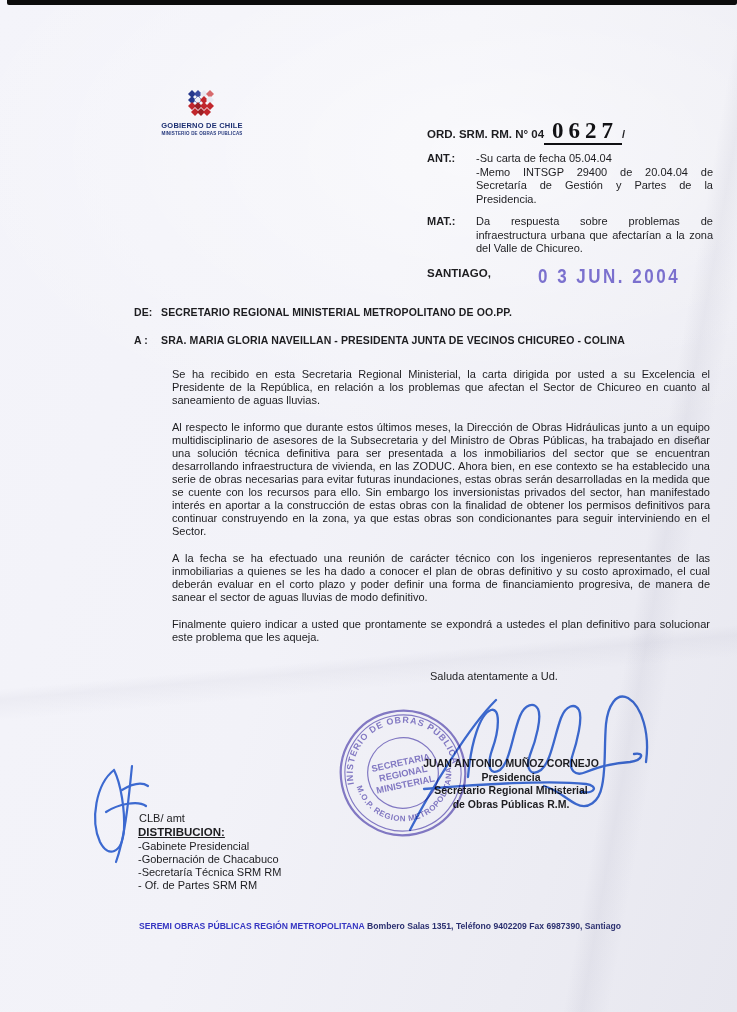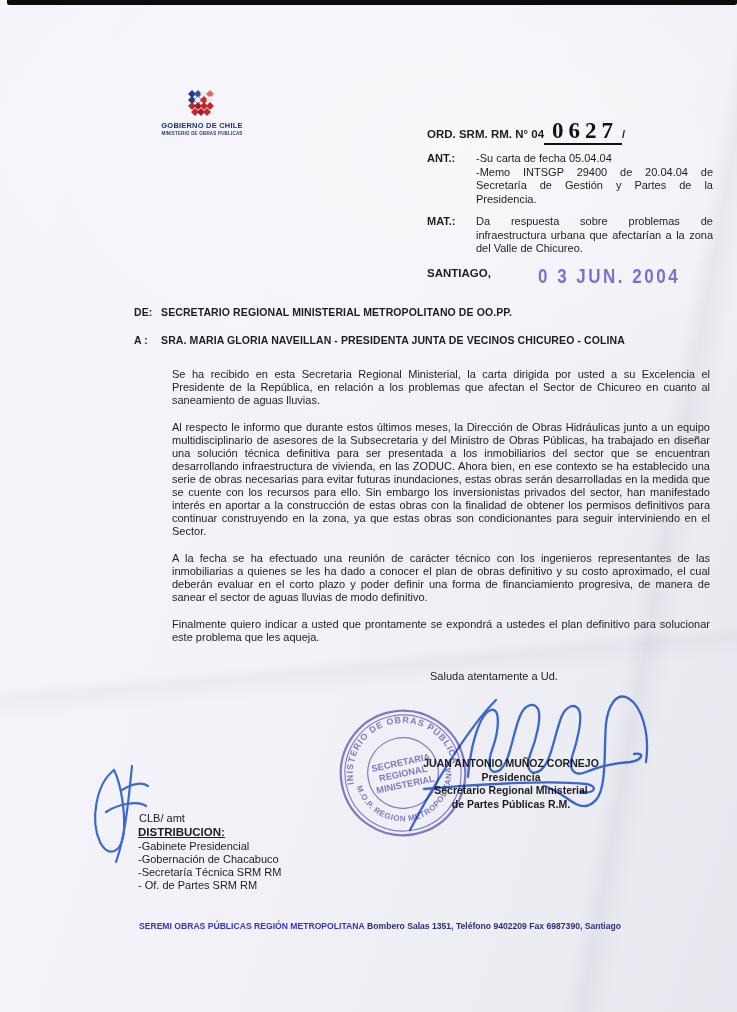--- a/index.html
+++ b/index.html
@@ -158,21 +158,21 @@
       <path d="M 318,70 C 322,42 314,14 300,6 C 288,0 280,14 278,32 C 276,56 278,76 274,94
                C 271,110 260,118 248,112 C 238,107 230,98 216,94"></path>
       <path d="M 96,97 C 150,92 225,88 258,92 C 271,94 267,102 253,100"></path>
     </g>
   </svg>
 
   <div class="abs sign-block">
     <div>JUAN ANTONIO MUÑOZ CORNEJO</div>
     <div>Presidencia</div>
     <div>Secretario Regional Ministerial</div>
-    <div>de Partes Públicas R.M.</div>
+    <div>de Obras Públicas R.M.</div>
   </div>
 
   <svg class="abs initials-svg" width="72" height="104" viewBox="0 0 72 104">
     <g fill="none" stroke="#3f6fd6" stroke-width="2.2" stroke-linecap="round">
       <path d="M 28,8 C 10,22 4,58 14,80 C 22,96 36,92 38,68 C 39,48 35,22 28,8"></path>
       <path d="M 46,4 C 43,32 40,72 30,100"></path>
       <path d="M 20,50 C 32,42 52,38 60,44"></path>
       <path d="M 36,28 C 46,22 56,20 62,24"></path>
     </g>
   </svg>

